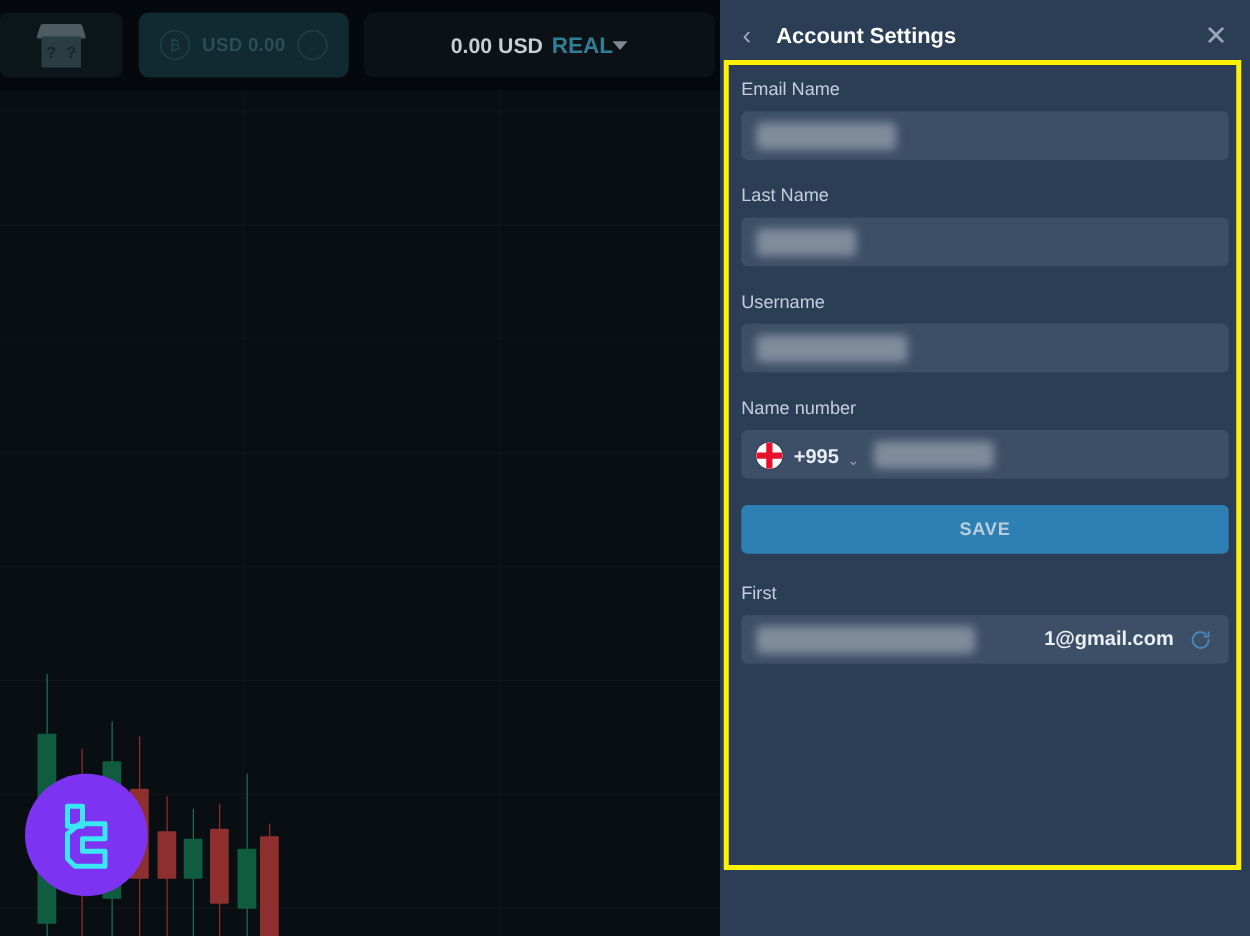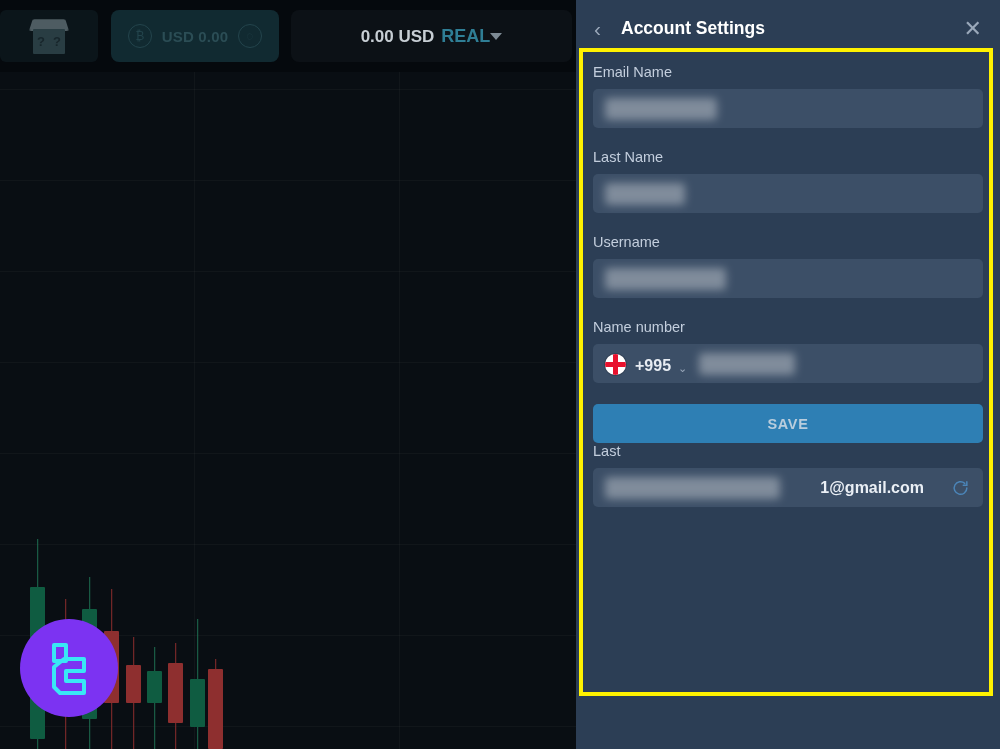--- a/index.html
+++ b/index.html
@@ -302,27 +302,28 @@
     font-size: 14.5px;
     cursor: pointer;
     border: none;
     width: 100%;
     box-sizing: border-box;
   }
   .btn-save {
     background: #2e7fb4;
     color: #b9cddd;
     margin-top: 1px;
+    margin-bottom: 24px;
   }
   .btn-verify {
     background: #32a8ec;
     color: #ffffff;
     margin-top: 2px;
   }
-  .email-box { justify-content: flex-end; padding-right: 59px; }
+  .email-box { justify-content: flex-end; padding-right: 44px; }
   .email-text {
     color: #eaeff5;
     font-size: 16px;
     font-weight: bold;
     position: relative;
     z-index: 2;
   }
   .email-redact {
     position: absolute;
     left: 12px;
@@ -467,21 +468,21 @@
             <span class="dial">+995</span>
             <span class="mini-caret">⌄</span>
             <span class="redact w-phone phone-redact"></span>
           </div>
         </div>
       </div>
 
       <button class="btn btn-save">SAVE</button>
 
       <div class="field-group">
-        <div class="field-label">Last</div>
+        <div class="field-label">First</div>
         <div class="input-box email-box">
           <span class="redact w-email email-redact"></span>
           <span class="email-text">1@gmail.com</span>
           <span class="resend-icon">
             <svg width="19" height="19" viewBox="0 0 24 24" fill="none" stroke="#4b85b8" stroke-width="1.9" stroke-linecap="round">
               <path d="M20 12a8 8 0 1 1-2.6-5.9"></path>
               <path d="M20 4v4.5h-4.5"></path>
             </svg>
           </span>
         </div>

